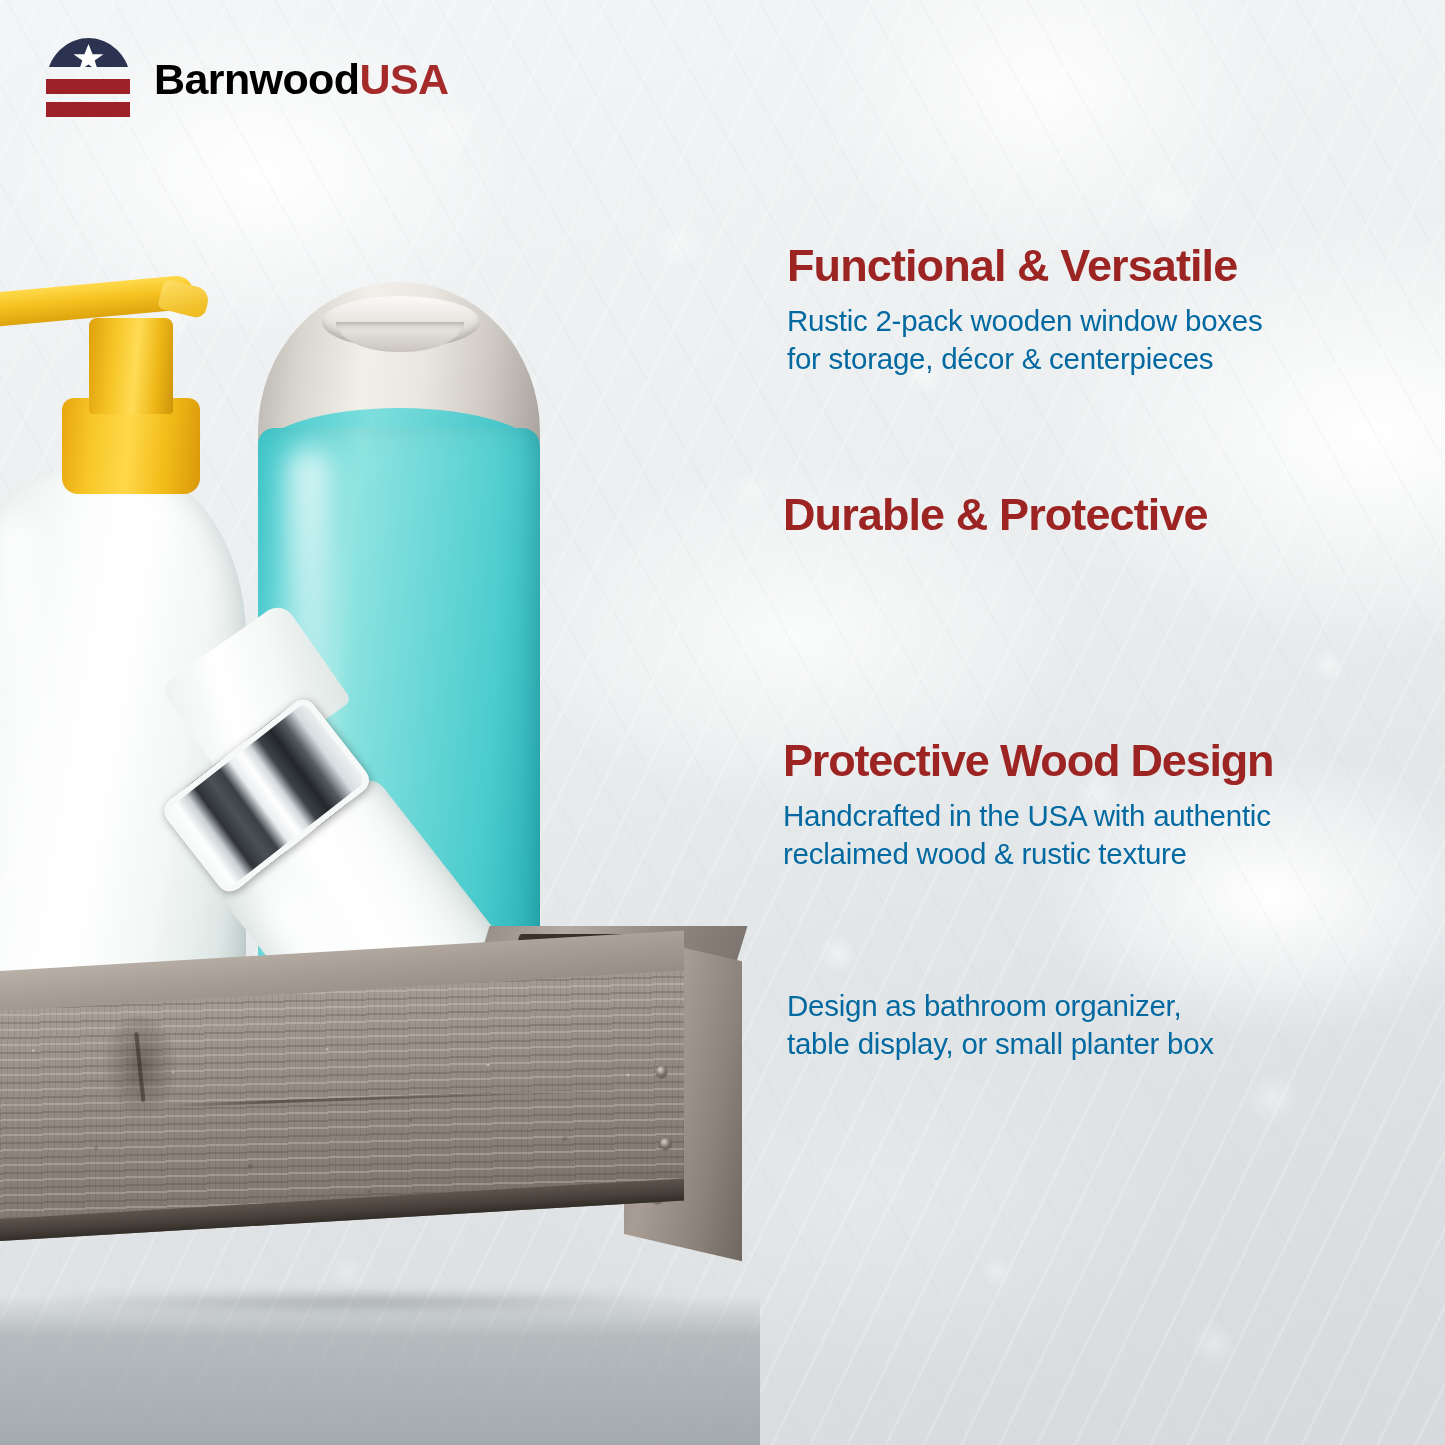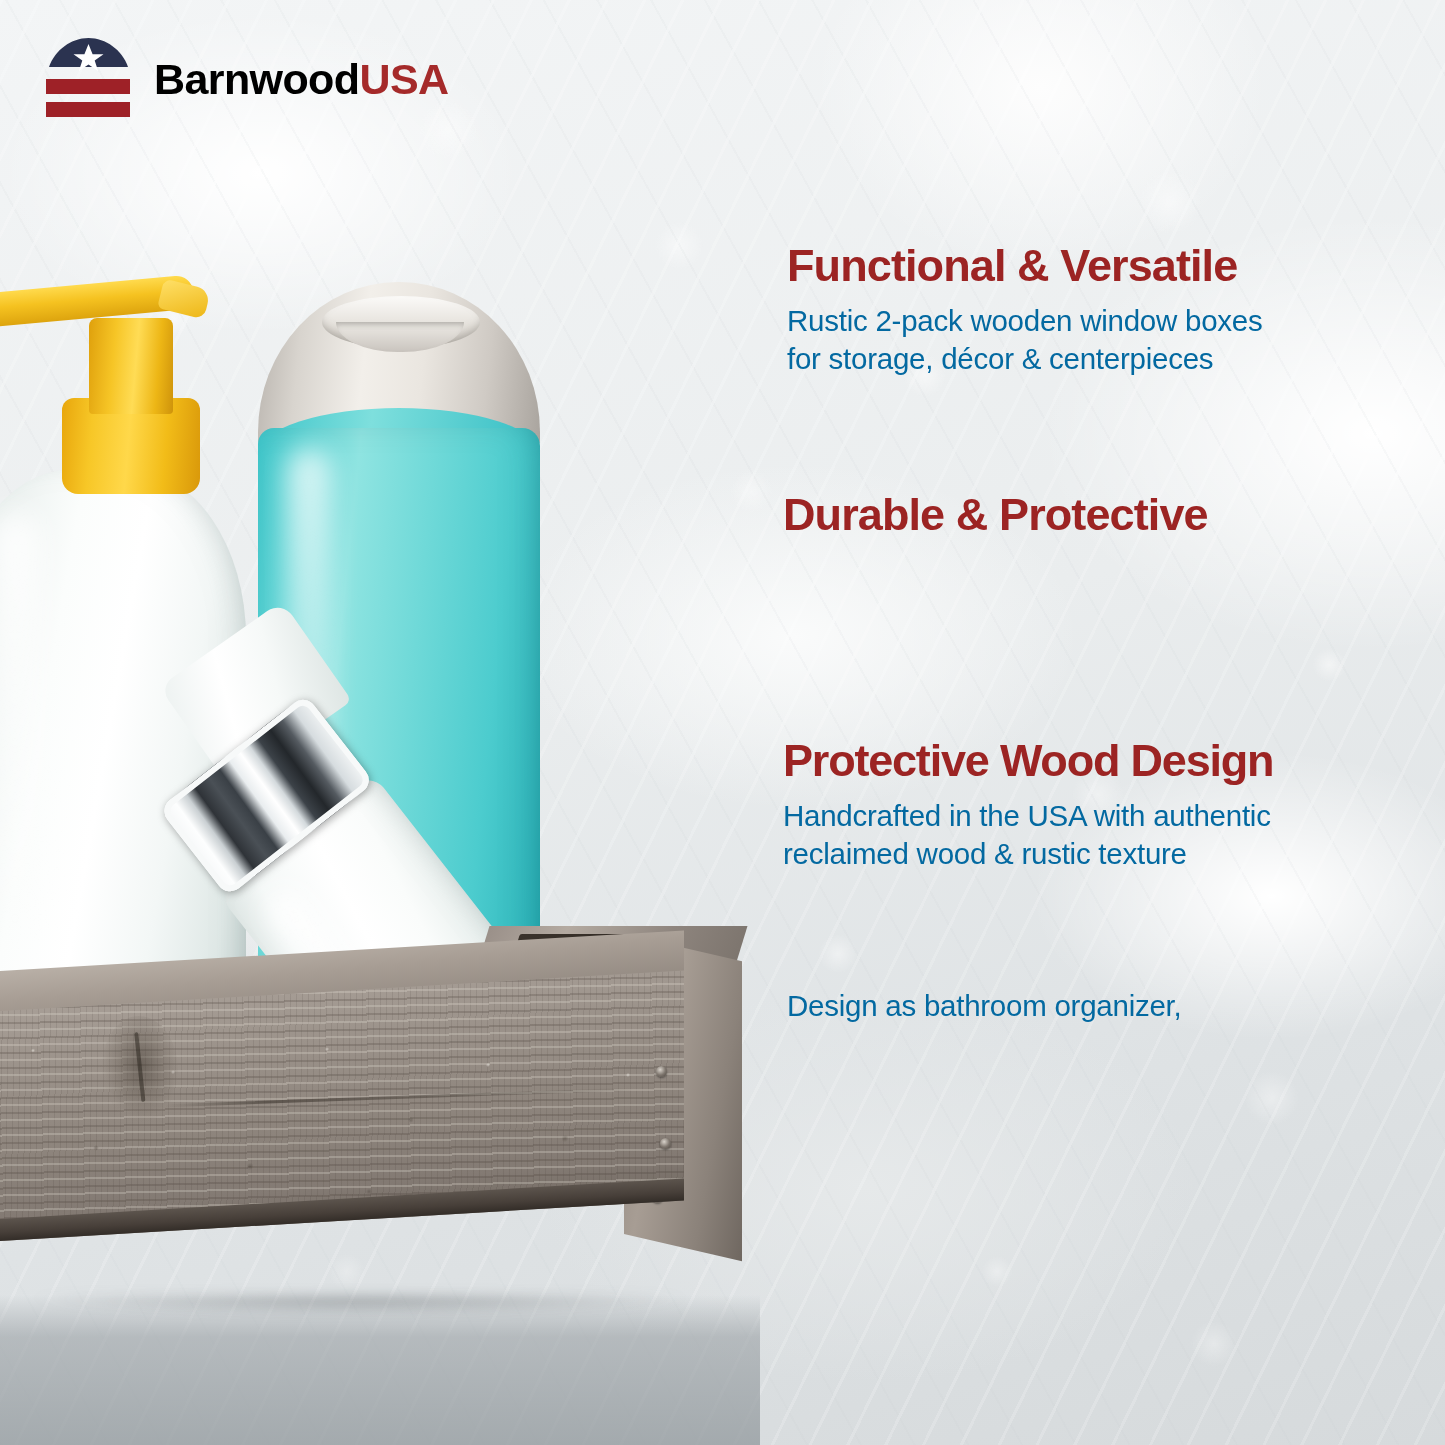--- a/index.html
+++ b/index.html
@@ -389,18 +389,19 @@
       <div class="f-title">Protective Wood Design</div>
       <div class="f-desc">
         <span>Handcrafted in the USA with authentic</span><br>
         <span>reclaimed wood &amp; rustic texture</span>
       </div>
     </div>
 
     <div class="feature f4">
       <div class="f-desc">
         <span>Design as bathroom organizer,</span><br>
+        <span>table display, or small planter box</span>
       </div>
     </div>
 
   </div>
 
 </div>
 
 </body></html>

